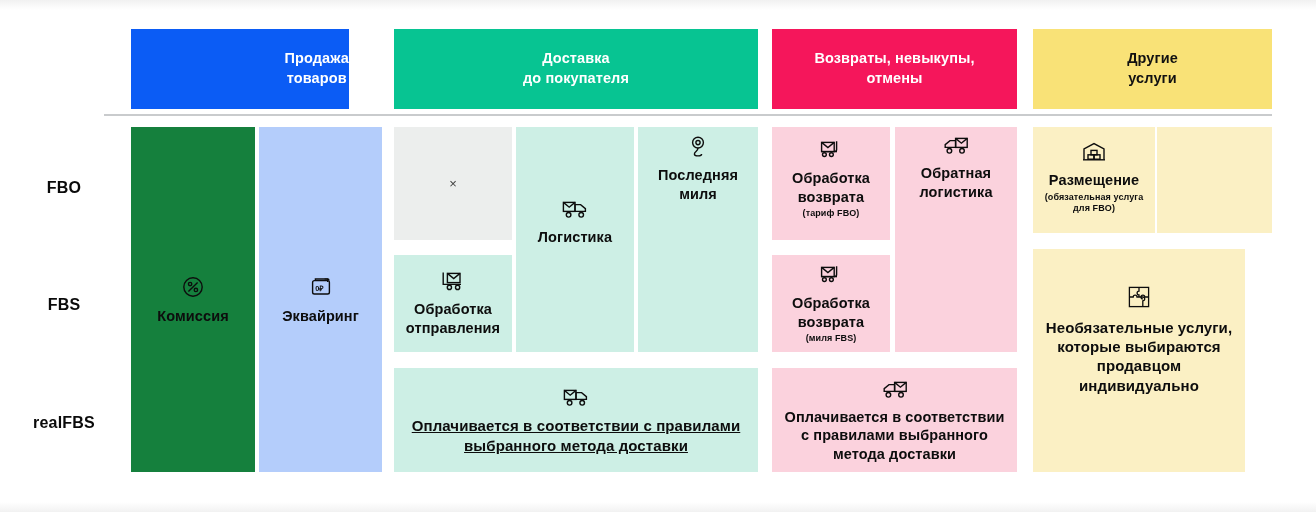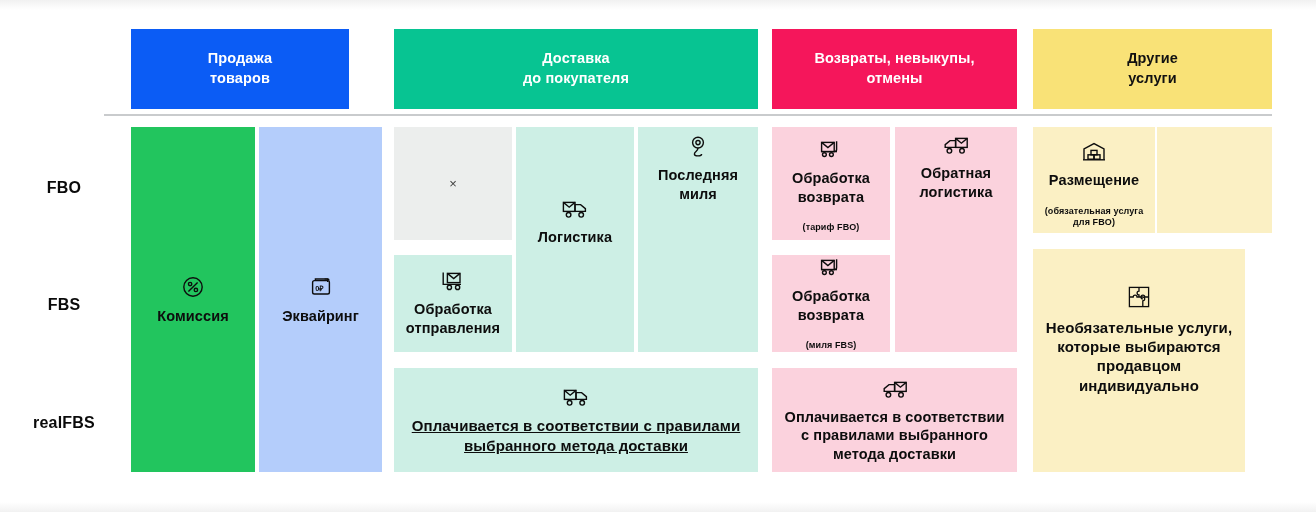--- a/index.html
+++ b/index.html
@@ -38,34 +38,34 @@
   .cell {
     position:absolute;
     display:flex; flex-direction:column;
     align-items:center; justify-content:center;
     text-align:center;
     color:#0d0d0d;
     padding:6px 8px;
   }
   .cell .ttl { font-weight:700; font-size:14.5px; line-height:1.28; letter-spacing:.1px; }
   .cell .ttl.lg { font-size:15px; }
-  .cell .sub { font-weight:700; font-size:9px; line-height:1.22; margin-top:16px; letter-spacing:.1px; }
+  .cell .sub { font-weight:700; font-size:9px; line-height:1.22; margin-top:2px; letter-spacing:.1px; }
   .cell .ico { line-height:0; margin-bottom:7px; }
   .cell .ico svg { display:block; }
   .cross { font-size:13px; color:#3d3d3d; font-weight:400; }
 </style>
 </head>
 <body>
 
 <div id="stage">
 
   <div class="edge-strip edge-top"></div>
   <div class="edge-strip edge-bot"></div>
 
-  <div class="hdr" style="left:131px; top:29px; width:218px; height:80px; background:#0b5cf5; color:#fff;">
+  <div class="hdr" style="left:131px; top:29px; width:218px; height:80px; background:#0b5cf5; color:#fff;justify-content:flex-end;">
     <span>Продажа<br>товаров</span>
   </div>
 
   <div class="hdr" style="left:394px; top:29px; width:364px; height:80px; background:#07c492; color:#fff;">
     <span>Доставка<br>до покупателя</span>
   </div>
 
   <div class="hdr" style="left:772px; top:29px; width:245px; height:80px; background:#f5165b; color:#fff;">
     <span>Возвраты, невыкупы,<br>отмены</span>
   </div>
@@ -79,21 +79,21 @@
   <div class="rowlabel" style="top:148px; height:80px;">
     <span>FBO</span>
   </div>
   <div class="rowlabel" style="top:265px; height:80px;">
     <span>FBS</span>
   </div>
   <div class="rowlabel" style="top:383px; height:80px;">
     <span>realFBS</span>
   </div>
 
-  <div class="cell" style="left:131px; top:127px; width:124px; height:345px; background:#22c55e;">
+  <div class="cell" style="left:131px; top:127px; width:124px; height:345px; background:#15803d;">
     <span class="ico">
       <svg width="26" height="26" viewBox="0 0 26 26" fill="none" stroke="#0d0d0d" stroke-width="1.4">
         <circle cx="13" cy="13" r="9.2"></circle>
         <line x1="8.4" y1="17.6" x2="17.6" y2="8.4"></line>
         <circle cx="10.1" cy="10.1" r="1.7"></circle>
         <circle cx="15.9" cy="15.9" r="1.7"></circle>
       </svg>
     </span>
     <span class="ttl">Комиссия</span>
   </div>

